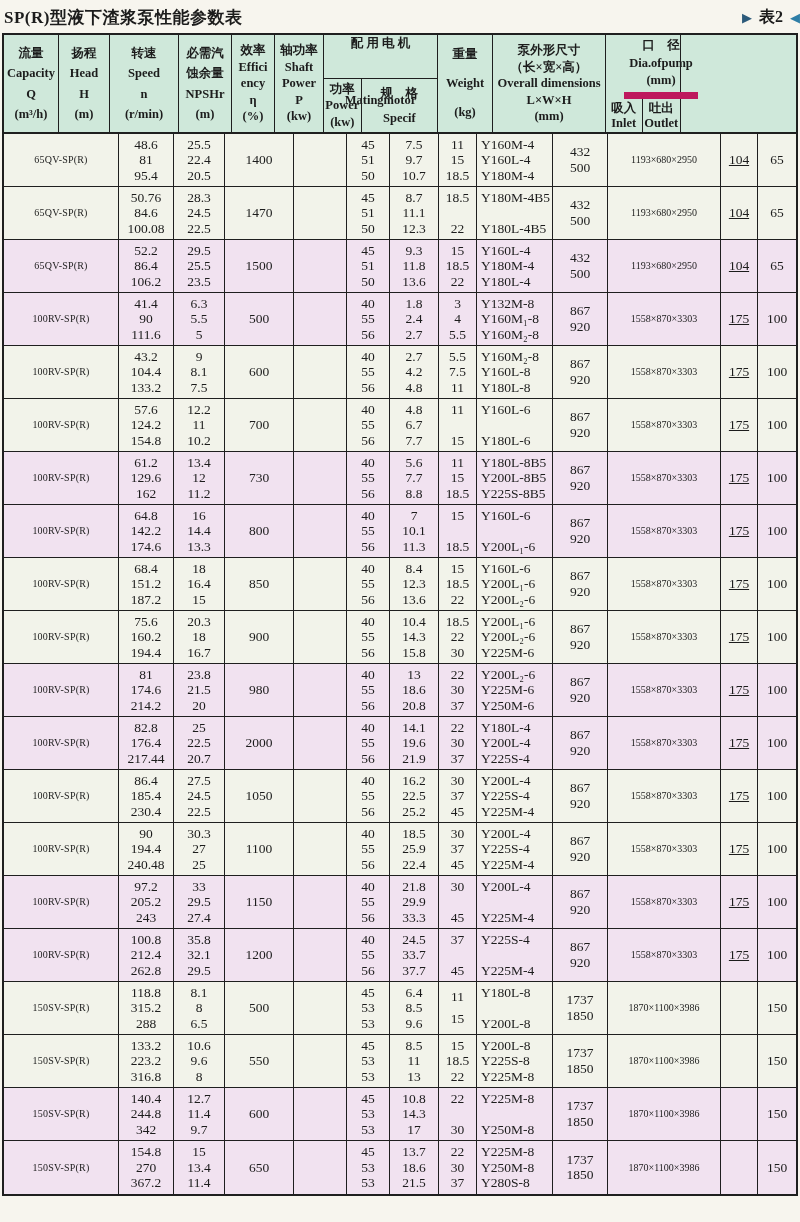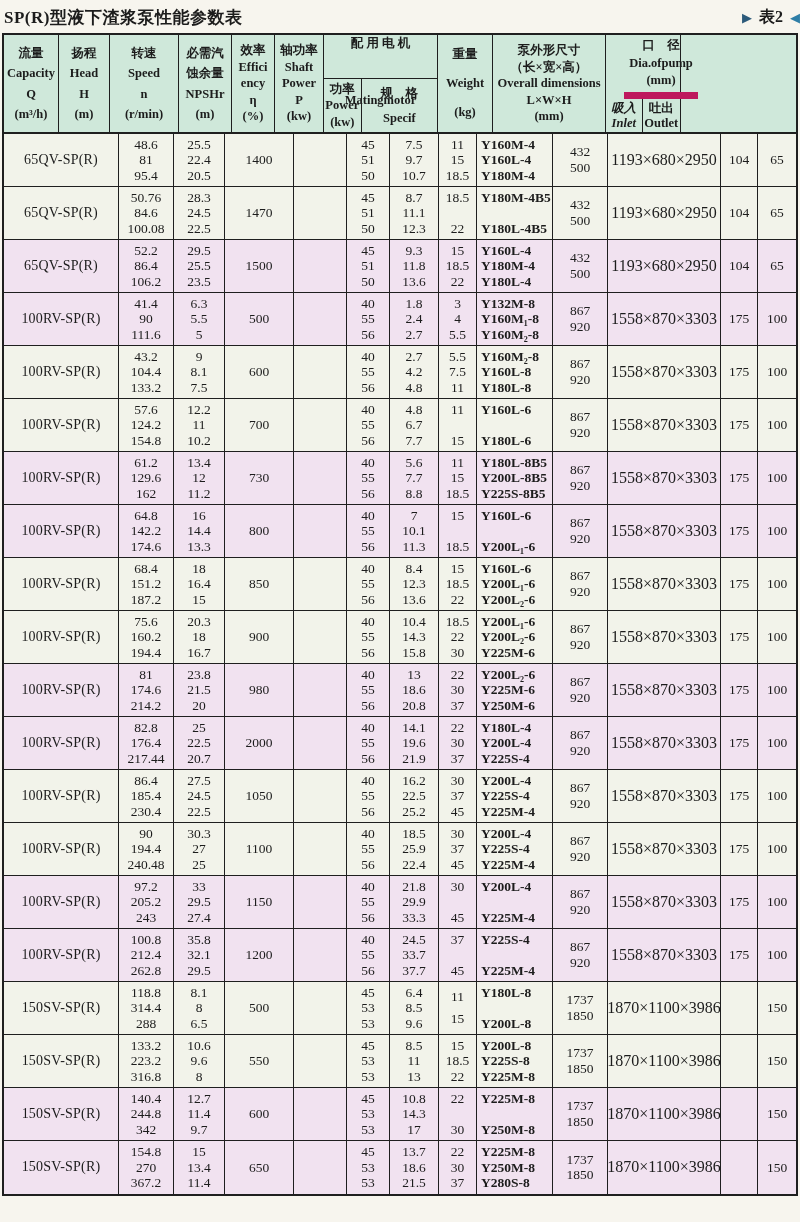--- a/index.html
+++ b/index.html
@@ -49,50 +49,50 @@
   
   .c-type{width:115px;}
   .c-q{width:55px;}
   .c-h{width:51px;}
   .c-n{width:69px;}
   .c-np{width:53px;}
   .c-eff{width:43px;}
   .c-p{width:49px;}
   .c-motor{width:114px;padding:0;}
   .c-mp{width:38px;}
-  .c-spec{width:76px;font-weight:bold;}
+  .c-spec{width:76px;}
   .c-wt{width:55px;}
   .c-dims{width:113px;}
   .c-dia{width:75px;padding:0;}
-  .c-in{width:37px;}
+  .c-in{width:37px;text-decoration:underline;}
   .c-out{width:38px;border-right:none!important;}
   
   .motor-top{height:43px;border-bottom:1px solid #1f1f1f;display:flex;flex-direction:column;justify-content:space-evenly;align-items:center;width:100%;gap:40px;}
   .motor-sub{flex:1;display:flex;width:100%;}
   .ms-power{width:38px;box-sizing:border-box;border-right:1px solid #1f1f1f;display:flex;align-items:center;justify-content:center;line-height:1.3;}
   .ms-spec{width:76px;display:flex;align-items:center;justify-content:center;line-height:1.95;}
   .dia-top{height:57px;border-bottom:7px solid #be185d;display:flex;align-items:center;justify-content:center;width:100%;line-height:1.4;margin-left:36px;}
   .dia-sub{flex:1;display:flex;width:100%;font-size:12.5px;}
   .dia-sub > div{display:flex;align-items:center;justify-content:center;line-height:1.2;box-sizing:border-box;}
-  .ds-in{width:37px;border-right:1px solid #1f1f1f;font-style:italic;}
+  .ds-in{width:37px;border-right:1px solid #1f1f1f;}
   .ds-out{width:38px;}
   
   .tr{display:flex;height:53px;box-sizing:border-box;border-bottom:1px solid #1f1f1f;}
   .tr:last-child{border-bottom:none;}
   .tr.white{background:#f2f3ea;}
   .tr.pink{background:#f1e2f0;}
   .td{
     box-sizing:border-box;border-right:1px solid #1f1f1f;
     display:flex;flex-direction:column;justify-content:center;align-items:center;
     font-size:13.5px;line-height:1.18;text-align:center;
   }
   .td .ln{height:15.5px;}
   .k-single{justify-content:center;}
-  .c-type.td{font-size:14px;letter-spacing:.2px;}
-  .c-dims.td{font-size:16px;text-align:right;}
+  .c-type.td{font-size:10px;letter-spacing:.2px;}
+  .c-dims.td{font-size:10px;text-align:right;}
   .td.c-spec{align-items:flex-start;text-align:left;padding-left:4px;}
   .td.spread{justify-content:center;padding:2px 0 3px 0;}
   .td.around{justify-content:space-around;padding:4px 0;}
 </style>
 </head>
 <body>
 
 <div class="page">
 
   <div class="titlebar">
@@ -835,21 +835,21 @@
             <div class="ln">920</div>
           </div>
           <div class="td c-dims k-single">1558×870×3303</div>
           <div class="td c-in k-single">175</div>
           <div class="td c-out k-single">100</div>
         </div>
         <div class="tr white">
           <div class="td c-type k-single">150SV-SP(R)</div>
           <div class="td c-q k-lines">
             <div class="ln">118.8</div>
-            <div class="ln">314.4</div>
+            <div class="ln">315.2</div>
             <div class="ln">288</div>
           </div>
           <div class="td c-h k-lines">
             <div class="ln">8.1</div>
             <div class="ln">8</div>
             <div class="ln">6.5</div>
           </div>
           <div class="td c-n k-single">500</div>
           <div class="td c-np k-single"></div>
           <div class="td c-eff k-lines">

